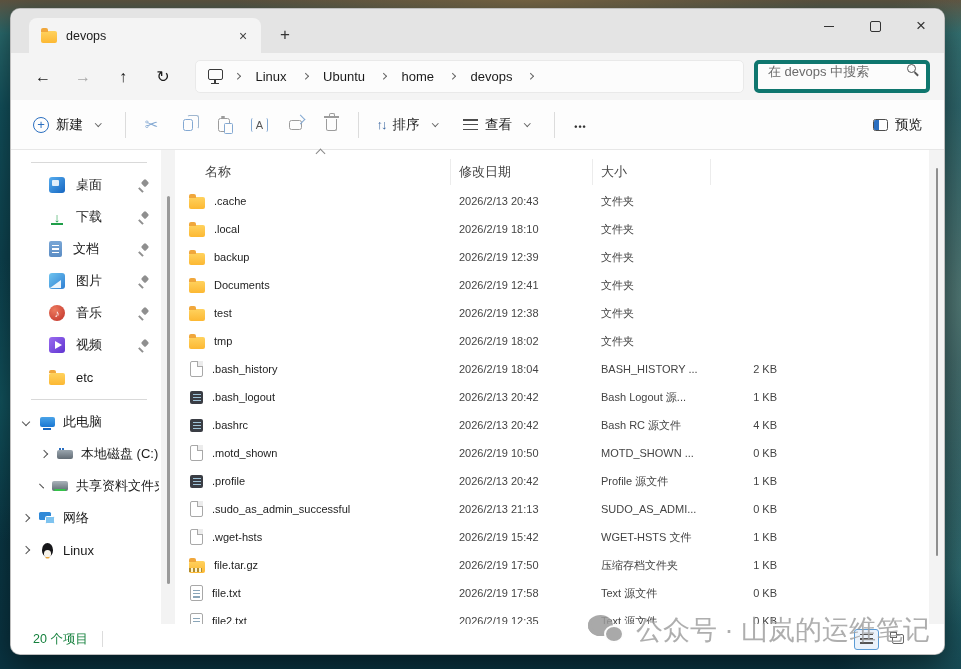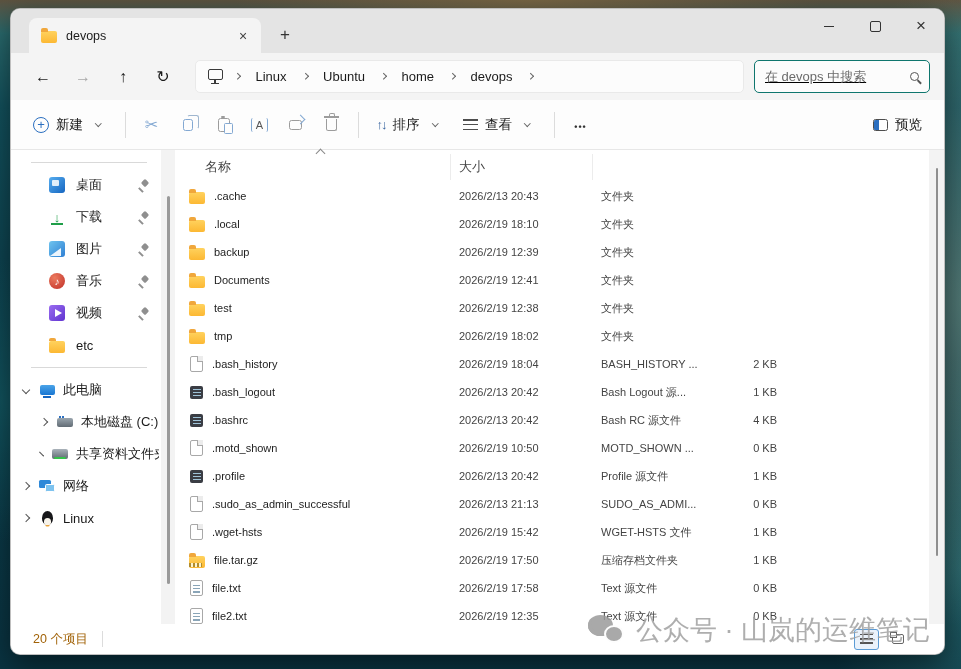--- a/index.html
+++ b/index.html
@@ -42,22 +42,22 @@
   .crumb-bar { flex:1; height:33px; background:#fcfcfc; border:1px solid #e9e9e9; border-radius:5px;
                display:flex; align-items:center; padding:0 10px; margin:0 6px 0 10px; gap:2px; }
   .crumb-item { font-size:13px; color:#1b1b1b; padding:4px 8px; border-radius:4px; }
   .chev { display:inline-block; width:6px; height:6px; border-right:1.4px solid #666; border-bottom:1.4px solid #666;
           transform:rotate(-45deg); margin:0 6px; }
   .chev.down { transform:rotate(45deg); margin-top:-3px; }
   .chev.small { width:4.5px; height:4.5px; }
   .mon-icon { width:15px; height:11px; border:1.5px solid #3a3a3a; border-radius:2px; position:relative; margin:0 4px 4px 2px; }
   .mon-icon::before { content:""; position:absolute; left:4.5px; bottom:-3.5px; width:2.5px; height:2.5px; background:#3a3a3a; }
   .mon-icon::after { content:""; position:absolute; left:1.5px; bottom:-5px; width:8.5px; height:1.5px; background:#3a3a3a; }
-  .search-box { width:176px; height:33px; background:#fcfcfc; border:1px solid #0f766e; border-radius:5px;
-                display:flex; align-items:center; padding:0 10px;text-decoration:underline; }
+  .search-box { width:176px; height:33px; background:#fcfcfc; border:4px solid #0f766e; border-radius:5px;
+                display:flex; align-items:flex-start; padding:0 10px; }
   .search-box input { border:none; outline:none; background:transparent; flex:1; font-size:13px; color:#333;
                       font-family:"Liberation Sans",sans-serif; width:120px; }
   .search-box input::placeholder { color:#6b6b6b; }
   .mag { width:9px; height:9px; border:1.5px solid #555; border-radius:50%; position:relative; flex:none; }
   .mag::after { content:""; position:absolute; width:5px; height:1.5px; background:#555; transform:rotate(45deg);
                 right:-4px; bottom:-2px; }
   
   .toolbar { height:50px; background:#fdfdfd; border-bottom:1px solid #e7e7e7; display:flex; align-items:center;
              padding:0 12px; flex:none; }
   .tb-btn { display:flex; align-items:center; gap:7px; padding:7px 10px; border-radius:5px; font-size:13.5px; color:#1b1b1b; }
@@ -145,21 +145,21 @@
   .si-linux::after { content:""; position:absolute; bottom:1px; left:4.5px; width:7px; height:7px; background:#f7f3ea;
       border-radius:50% 50% 40% 40%; box-shadow:0 3px 0 -1.5px #e8a33d; }
   
   .sb-scroll { width:14px; flex:none; background:#f3f3f3; position:relative; }
   .sb-scroll .thumb { position:absolute; left:6px; width:2.5px; border-radius:2px; background:#9a9a9a; top:46px; bottom:40px; }
   
   .filelist { flex:1; min-width:0; display:flex; flex-direction:column; position:relative; padding-top:2px; }
   .lh-sort { position:absolute; top:0px; left:142px; width:7px; height:7px; border-left:1.4px solid #888;
              border-top:1.4px solid #888; transform:rotate(45deg); }
   .list-header { display:grid; grid-template-columns:276px 142px 118px 80px 1fr; height:30px; align-items:center;
-                 font-size:13px; color:#454545; margin-top:0; flex:none; }
+                 font-size:13px; color:#454545; margin-top:5px; flex:none; }
   .list-header .hc { padding-left:8px; border-right:1px solid #ececec; height:26px; display:flex; align-items:center; }
   .list-header .hc:first-child { padding-left:30px; }
   .list-header .hc:last-child { border-right:none; }
   .rows { flex:1; overflow:hidden; }
   .frow { display:grid; grid-template-columns:276px 142px 118px 80px 1fr; height:28px; align-items:center;
           font-size:11px; color:#1d1d1d; }
   .frow .cell { padding-left:8px; color:#444; white-space:nowrap; overflow:hidden; }
   .frow .namecell { display:flex; align-items:center; gap:9px; padding-left:14px; color:#1d1d1d; }
   .frow .sizecell { text-align:right; padding-right:14px; color:#444; }
   
@@ -177,21 +177,21 @@
       background:repeating-linear-gradient(180deg,#8aa5b8 0 1.2px,transparent 1.2px 3.2px); }
   .fi-archive { background:linear-gradient(#ffd25e,#fcb833); border-radius:2px; height:12px; margin-top:4px; }
   .fi-archive::before { content:""; position:absolute; top:-3px; left:0; width:7px; height:3.5px; background:#f0a73c; border-radius:2px 2px 0 0; }
   .fi-archive::after { content:""; position:absolute; left:0; bottom:1px; right:3px; height:4px;
       background:repeating-linear-gradient(90deg,#b08c2e 0 2px,#fdf3cf 2px 4px); }
   
   .main-scroll { width:15px; flex:none; background:#f3f3f3; position:relative; }
   .main-scroll .thumb { position:absolute; left:6.5px; width:2.5px; border-radius:2px; background:#8f8f8f; top:18px; bottom:68px; }
   
   .statusbar { height:30px; flex:none; background:#fff; display:flex; align-items:center; padding:0 10px 0 22px;
-               font-size:12.5px; color:#a16207; position:relative; }
+               font-size:12.5px; color:#15803d; position:relative; }
   .sb-vline { width:1px; height:16px; background:#dcdcdc; margin-left:14px; }
   .view-toggles { margin-left:auto; display:flex; gap:6px; margin-right:24px; }
   .vt { width:25px; height:21px; display:flex; align-items:center; justify-content:center; border-radius:3px;
         border:1px solid transparent; }
   .vt.active { border-color:#5b9bd5; background:#eaf2fb; }
   .vt-list { width:13px; height:10px; background:repeating-linear-gradient(180deg,#555 0 1.4px,transparent 1.4px 4.2px); }
   .vt-thumb { width:12px; height:10px; border:1.4px solid #666; border-radius:2px; position:relative; }
   .vt-thumb::before { content:""; position:absolute; left:-3px; top:-3px; width:5px; height:4px; background:#fff; border:1.4px solid #666; }
   
   .watermark { position:absolute; right:14px; bottom:6px; display:flex; align-items:center; gap:10px;
@@ -305,20 +305,25 @@
           <span>桌面</span>
           <span class="pin"></span>
         </div>
 
         <div class="sb-item haspin">
           <span class="si si-download"></span>
           <span>下载</span>
           <span class="pin"></span>
         </div>
 
+        <div class="sb-item haspin">
+          <span class="si si-document"></span>
+          <span>文档</span>
+          <span class="pin"></span>
+        </div>
 
         <div class="sb-item haspin">
           <span class="si si-pictures"></span>
           <span>图片</span>
           <span class="pin"></span>
         </div>
 
         <div class="sb-item haspin">
           <span class="si si-music"></span>
           <span>音乐</span>
@@ -371,20 +376,21 @@
 
     </div>
     <div class="sb-scroll">
       <div class="thumb"></div>
     </div>
 
     <div class="filelist">
       <span class="lh-sort"></span>
       <div class="list-header">
         <div class="hc">名称</div>
+        <div class="hc">修改日期</div>
         <div class="hc">大小</div>
         <div class="hc"></div>
       </div>
       <div class="rows">
 
           <div class="frow">
             <div class="namecell">
               <span class="fi fi-folder"></span>
               <span>.cache</span>
             </div>

